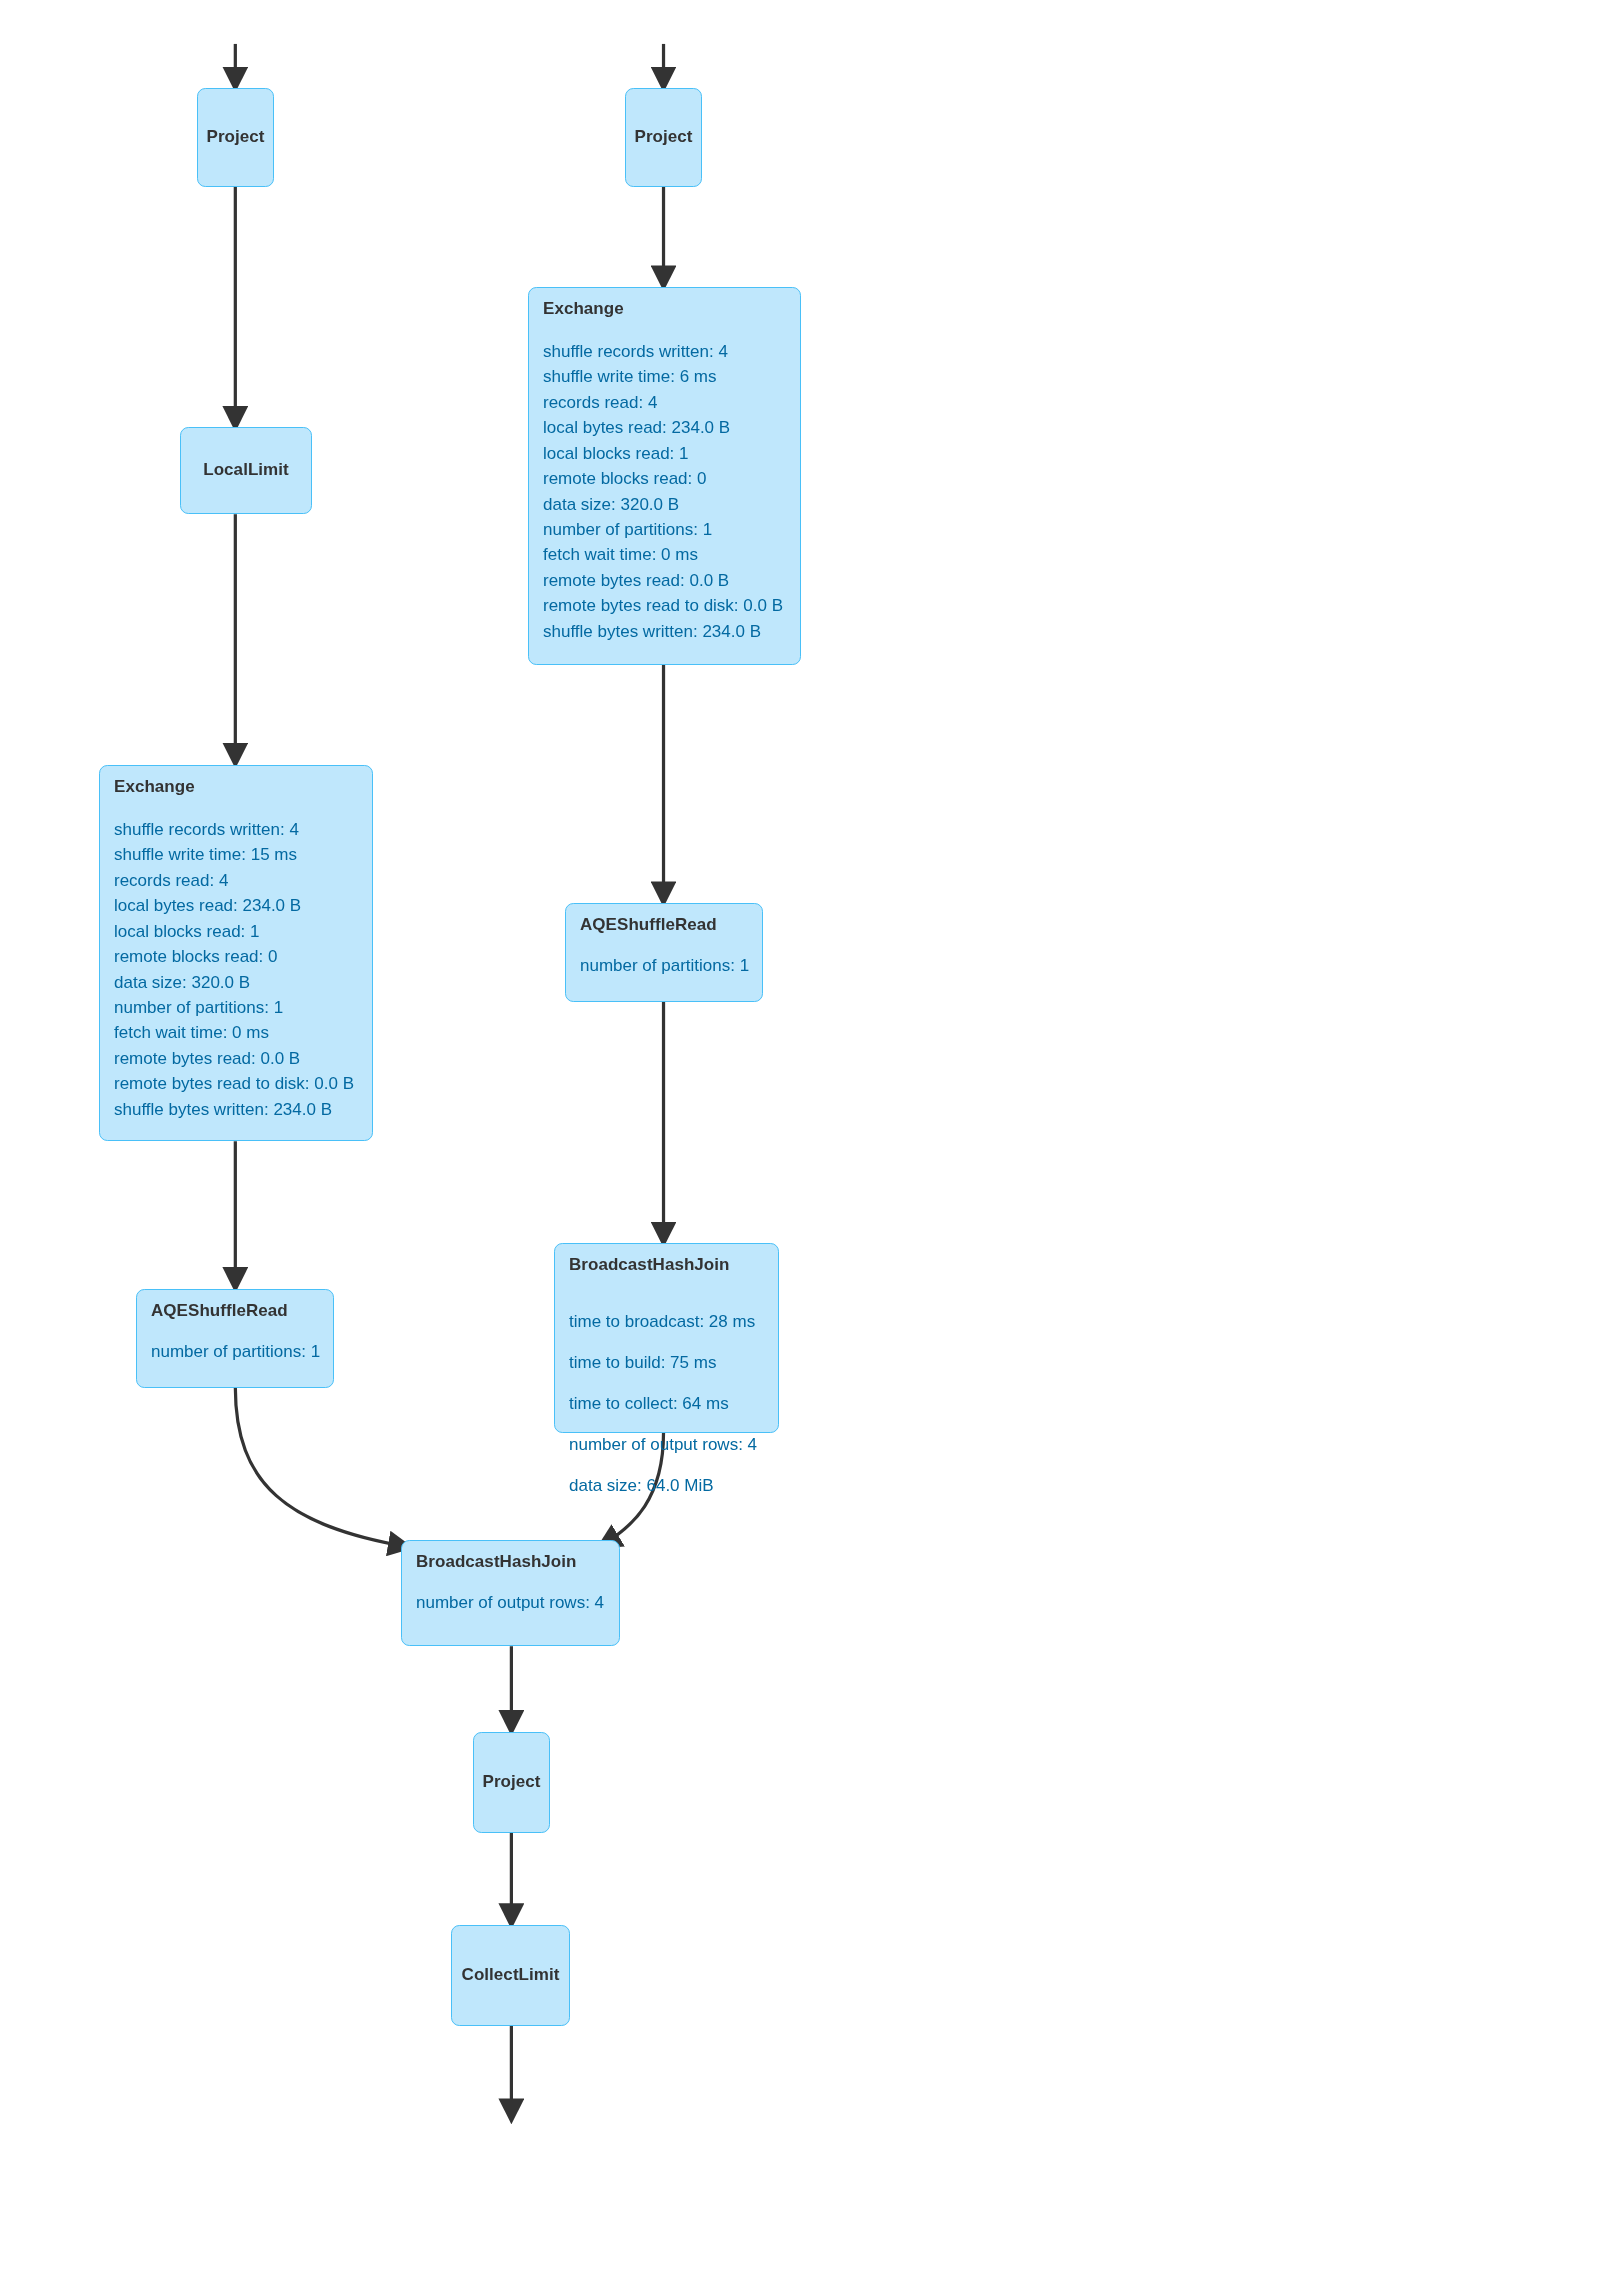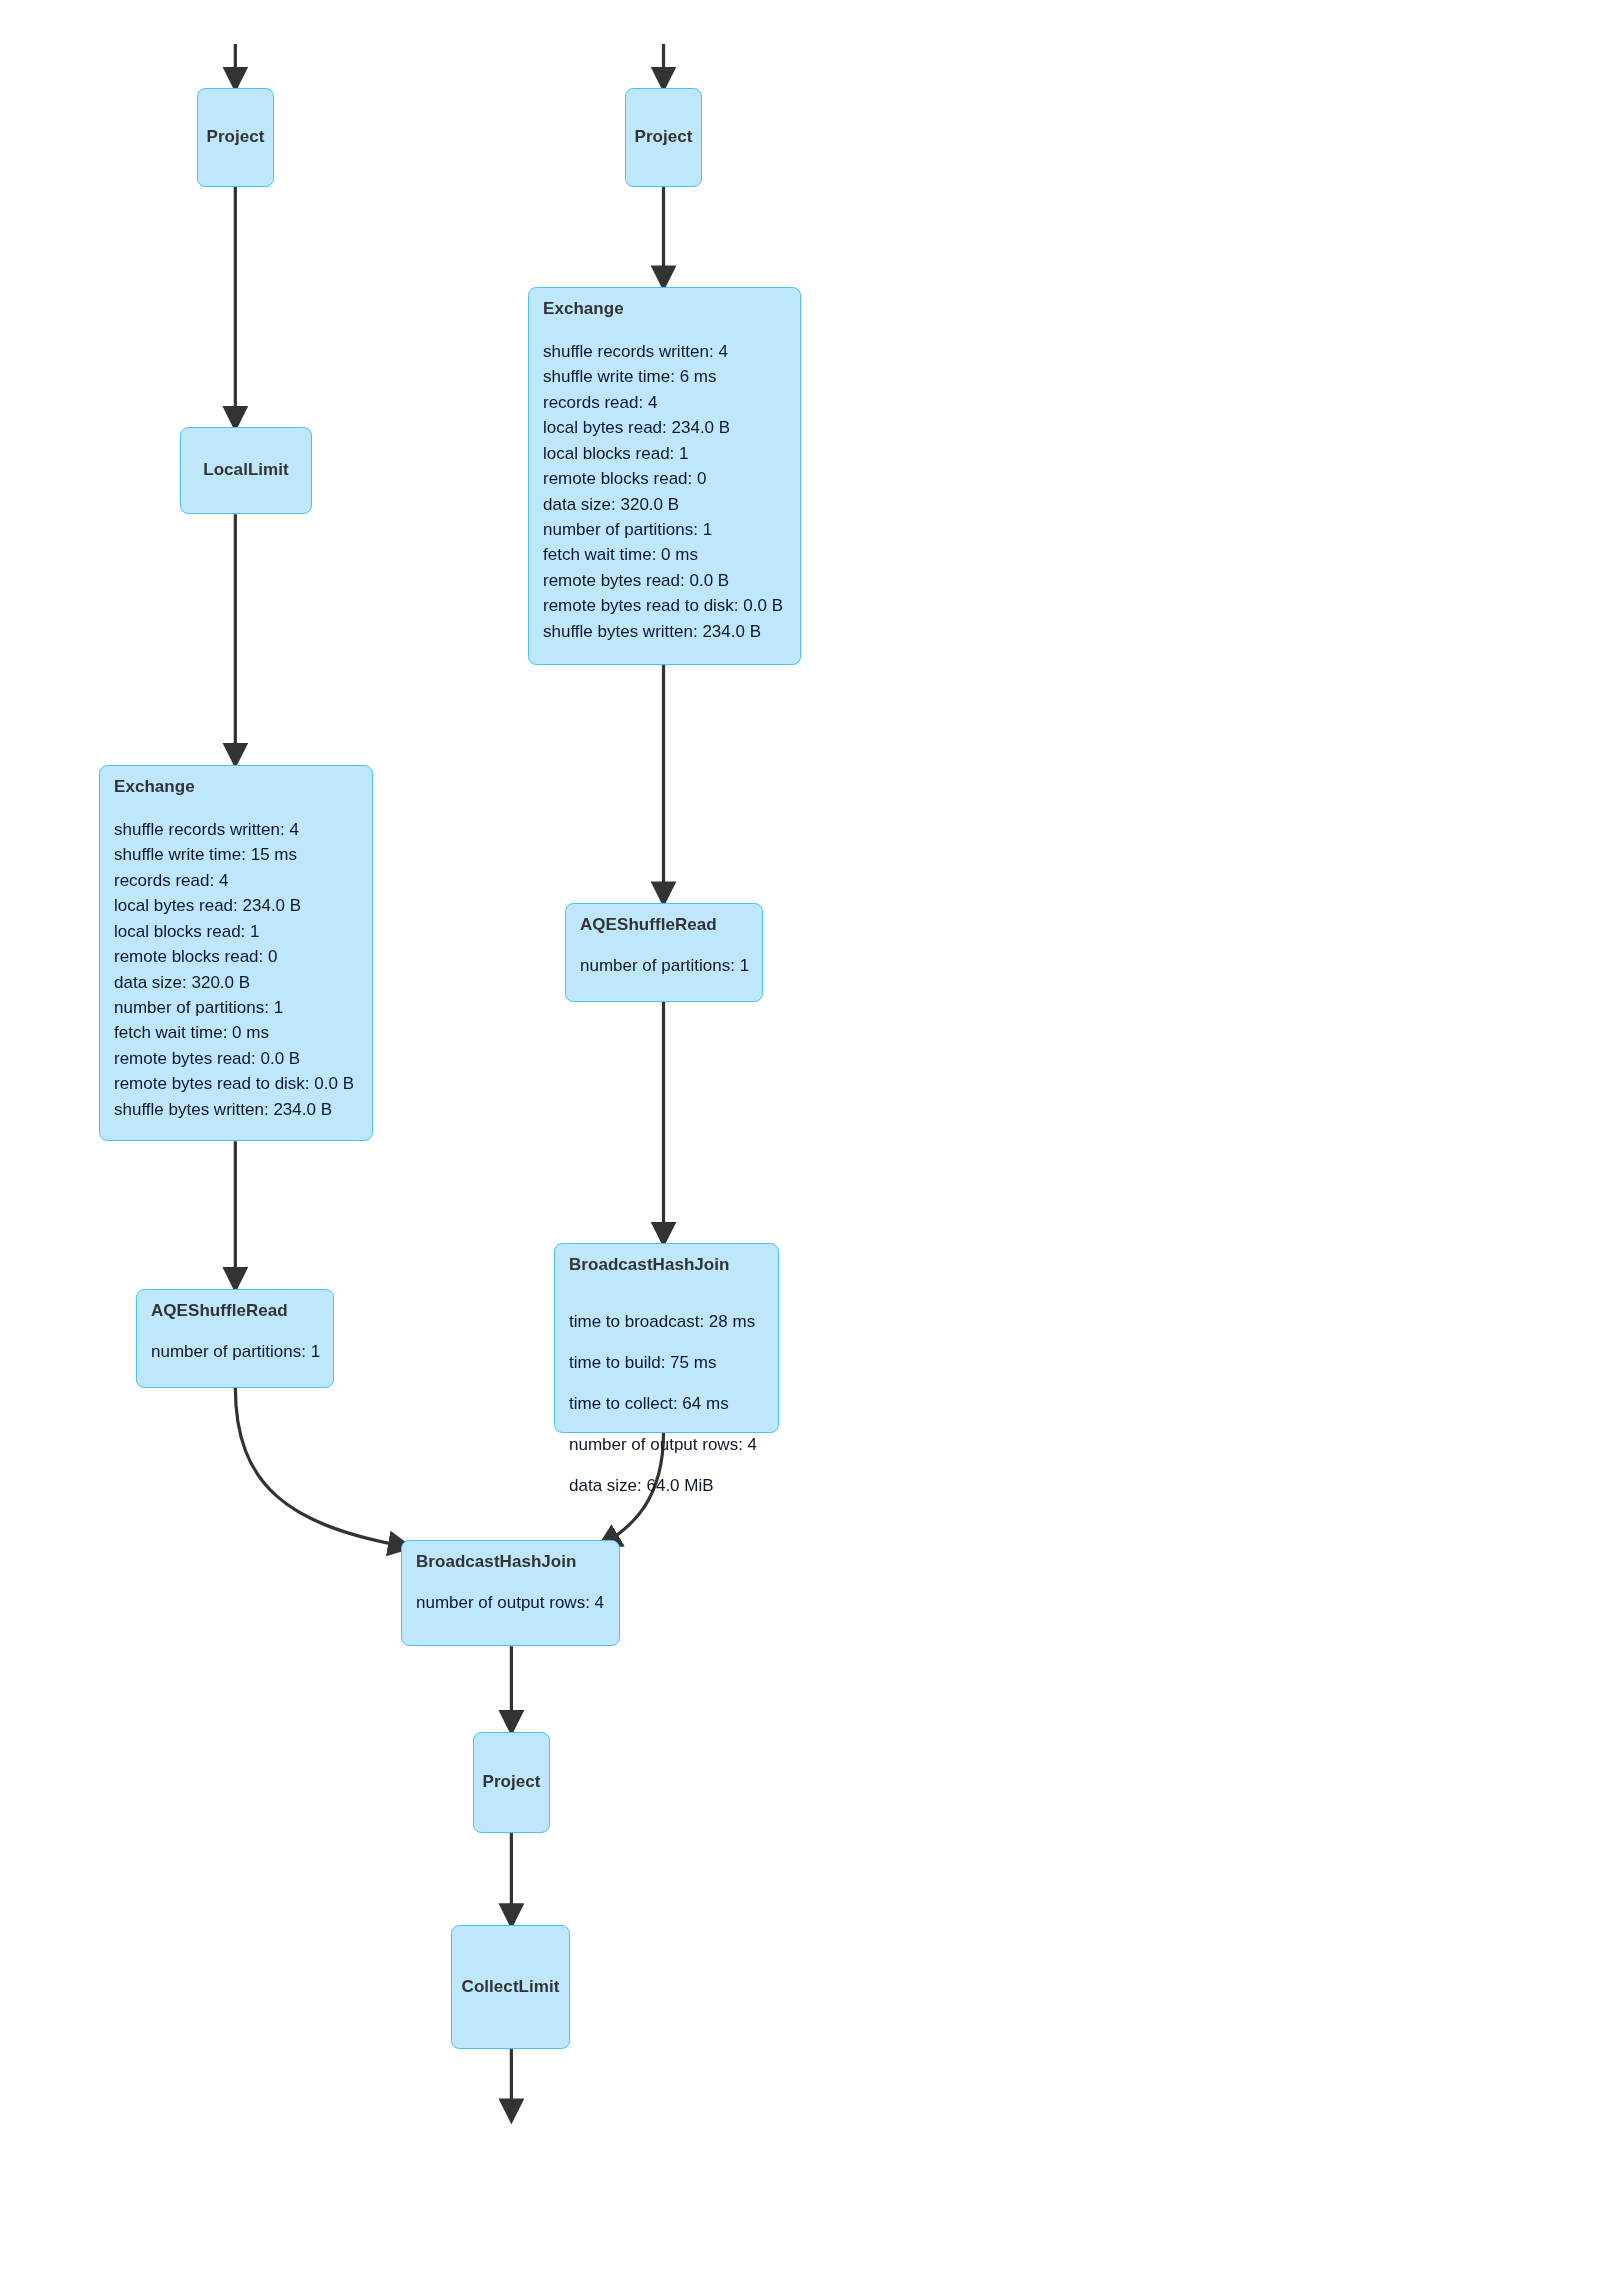--- a/index.html
+++ b/index.html
@@ -58,21 +58,21 @@
     margin-top: 20.4px;
     display: flex;
     flex-direction: column;
   }
   .metrics.tight {
     margin-top: 18.5px;
   }
   .metric {
     font-size: 17px;
     line-height: 25.4px;
-    color: #0f172a;
+    color: #0369a1;
     white-space: nowrap;
     font-weight: normal;
   }
   .metric.roomy {
     line-height: 29px;
     margin-top: 12px;
   }
 </style>
 </head>
 <body>
@@ -190,19 +190,19 @@
     <div class="node-title">BroadcastHashJoin</div>
     <div class="metrics tight">
       <div class="metric">number of output rows: 4</div>
     </div>
   </div>
 
   <div class="node centered" style="left:473px; top:1732px; width:77px; height:101px;">
     <div class="node-title">Project</div>
   </div>
 
-  <div class="node centered" style="left:451px; top:1925px; width:119px; height:124px;">
+  <div class="node centered" style="left:451px; top:1925px; width:119px; height:101px;">
     <div class="node-title">CollectLimit</div>
   </div>
 
 
 </div>
 
 
 </body></html>

